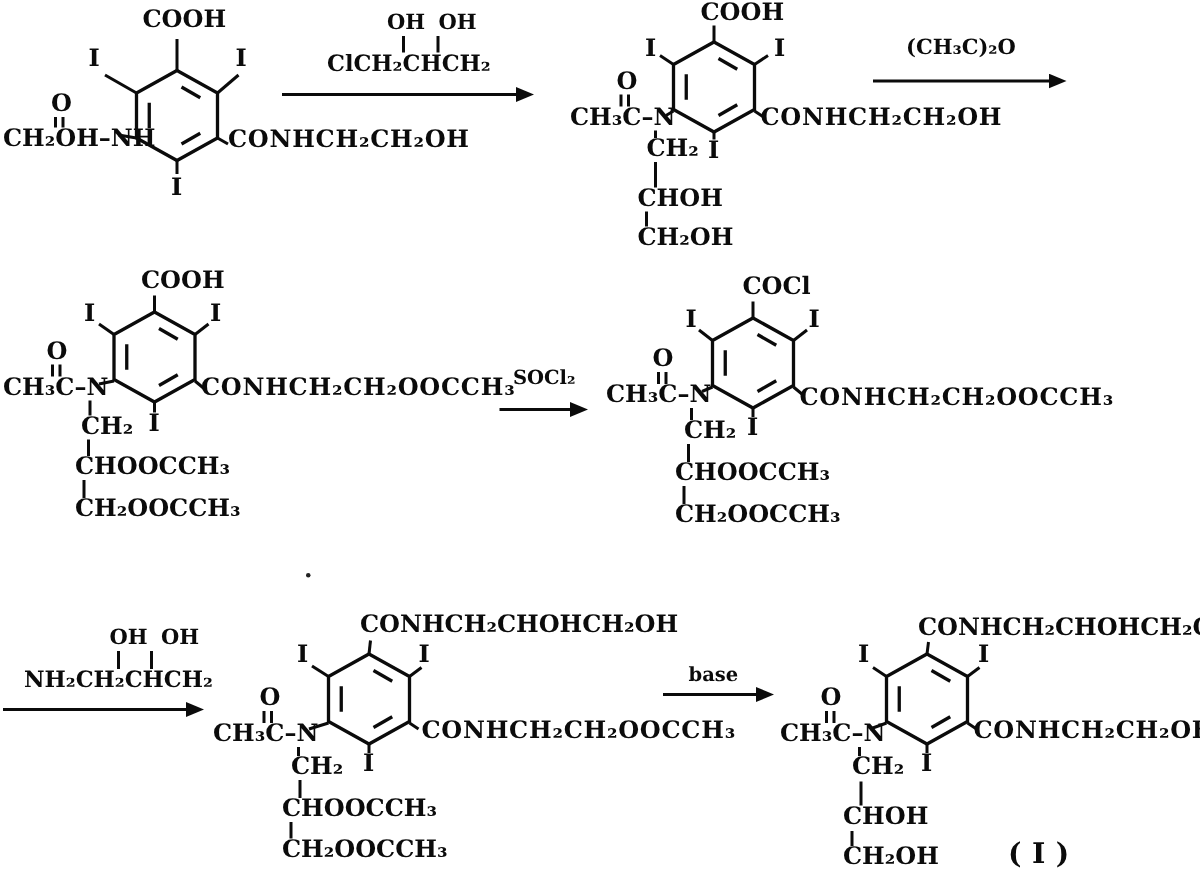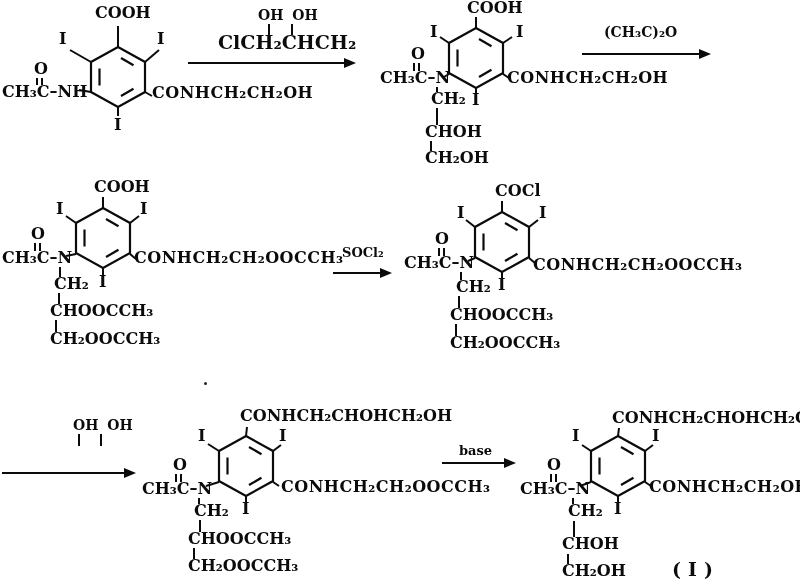--- a/index.html
+++ b/index.html
@@ -1,21 +1,21 @@
 <!DOCTYPE html>
 <html><head>
 <meta charset="utf-8">
 <style>
   html,body{margin:0;padding:0;background:#fff;}
   .canvas{position:relative;width:800px;height:586px;background:#fff;overflow:hidden;
           font-family:"DejaVu Serif","Liberation Serif",serif;}
   .lbl{position:absolute;white-space:nowrap;color:#0b0b0b;font-weight:bold;}
   .f  {font-size:16px;line-height:16px;}
   .fw {letter-spacing:.5px;}
-  .r15{font-size:19px;line-height:15px;}
+  .r15{font-size:15px;line-height:15px;}
   .r14{font-size:14px;line-height:14px;}
   .r13{font-size:13px;line-height:13px;}
   .ws {word-spacing:4px;}
   .num{font-size:19px;line-height:19px;letter-spacing:7px;}
   .dot{position:absolute;width:3px;height:3px;background:#222;border-radius:50%;}
   svg.layer{position:absolute;left:0;top:0;}
 </style>
 </head>
 <body>
 
@@ -138,21 +138,21 @@
       <line x1="2" y1="473" x2="125" y2="473" marker-end="url(#ah)"></line>
       <line x1="442" y1="463" x2="505" y2="463" marker-end="url(#ah)"></line>
     </g>
   </svg>
 
   <div class="lbl f" style="left:95px;top:5px">COOH</div>
   <div class="lbl f" style="left:59px;top:31px">I</div>
   <div class="lbl f" style="left:157px;top:31px">I</div>
   <div class="lbl f" style="left:114px;top:117px">I</div>
   <div class="lbl f" style="left:34px;top:61px">O</div>
-  <div class="lbl f" style="left:2px;top:84px">CH₃C–NH</div>
+  <div class="lbl f" style="left:2px;top:84px">CH₂OH–NH</div>
   <div class="lbl f fw" style="left:152px;top:85px">CONHCH₂CH₂OH</div>
 
   <div class="lbl r14 ws" style="left:258px;top:8px">OH OH</div>
   <div class="lbl r15" style="left:218px;top:35px">ClCH₂CHCH₂</div>
 
   <div class="lbl f" style="left:467px;top:0px">COOH</div>
   <div class="lbl f" style="left:430px;top:24px">I</div>
   <div class="lbl f" style="left:516px;top:24px">I</div>
   <div class="lbl f" style="left:472px;top:92px">I</div>
   <div class="lbl f" style="left:411px;top:46px">O</div>
@@ -182,20 +182,21 @@
   <div class="lbl f" style="left:539px;top:205px">I</div>
   <div class="lbl f" style="left:498px;top:277px">I</div>
   <div class="lbl f" style="left:435px;top:231px">O</div>
   <div class="lbl f" style="left:404px;top:255px">CH₃C–N</div>
   <div class="lbl f" style="left:456px;top:279px">CH₂</div>
   <div class="lbl f" style="left:450px;top:307px">CHOOCCH₃</div>
   <div class="lbl f" style="left:450px;top:335px">CH₂OOCCH₃</div>
   <div class="lbl f fw" style="left:533px;top:257px">CONHCH₂CH₂OOCCH₃</div>
 
   <div class="lbl r14 ws" style="left:73px;top:418px">OH OH</div>
+  <div class="lbl r15" style="left:16px;top:446px">NH₂CH₂CHCH₂</div>
 
   <div class="lbl f" style="left:240px;top:408px">CONHCH₂CHOHCH₂OH</div>
   <div class="lbl f" style="left:198px;top:428px">I</div>
   <div class="lbl f" style="left:279px;top:428px">I</div>
   <div class="lbl f" style="left:242px;top:501px">I</div>
   <div class="lbl f" style="left:173px;top:457px">O</div>
   <div class="lbl f" style="left:142px;top:481px">CH₃C–N</div>
   <div class="lbl f" style="left:194px;top:503px">CH₂</div>
   <div class="lbl f" style="left:188px;top:531px">CHOOCCH₃</div>
   <div class="lbl f" style="left:188px;top:558px">CH₂OOCCH₃</div>

